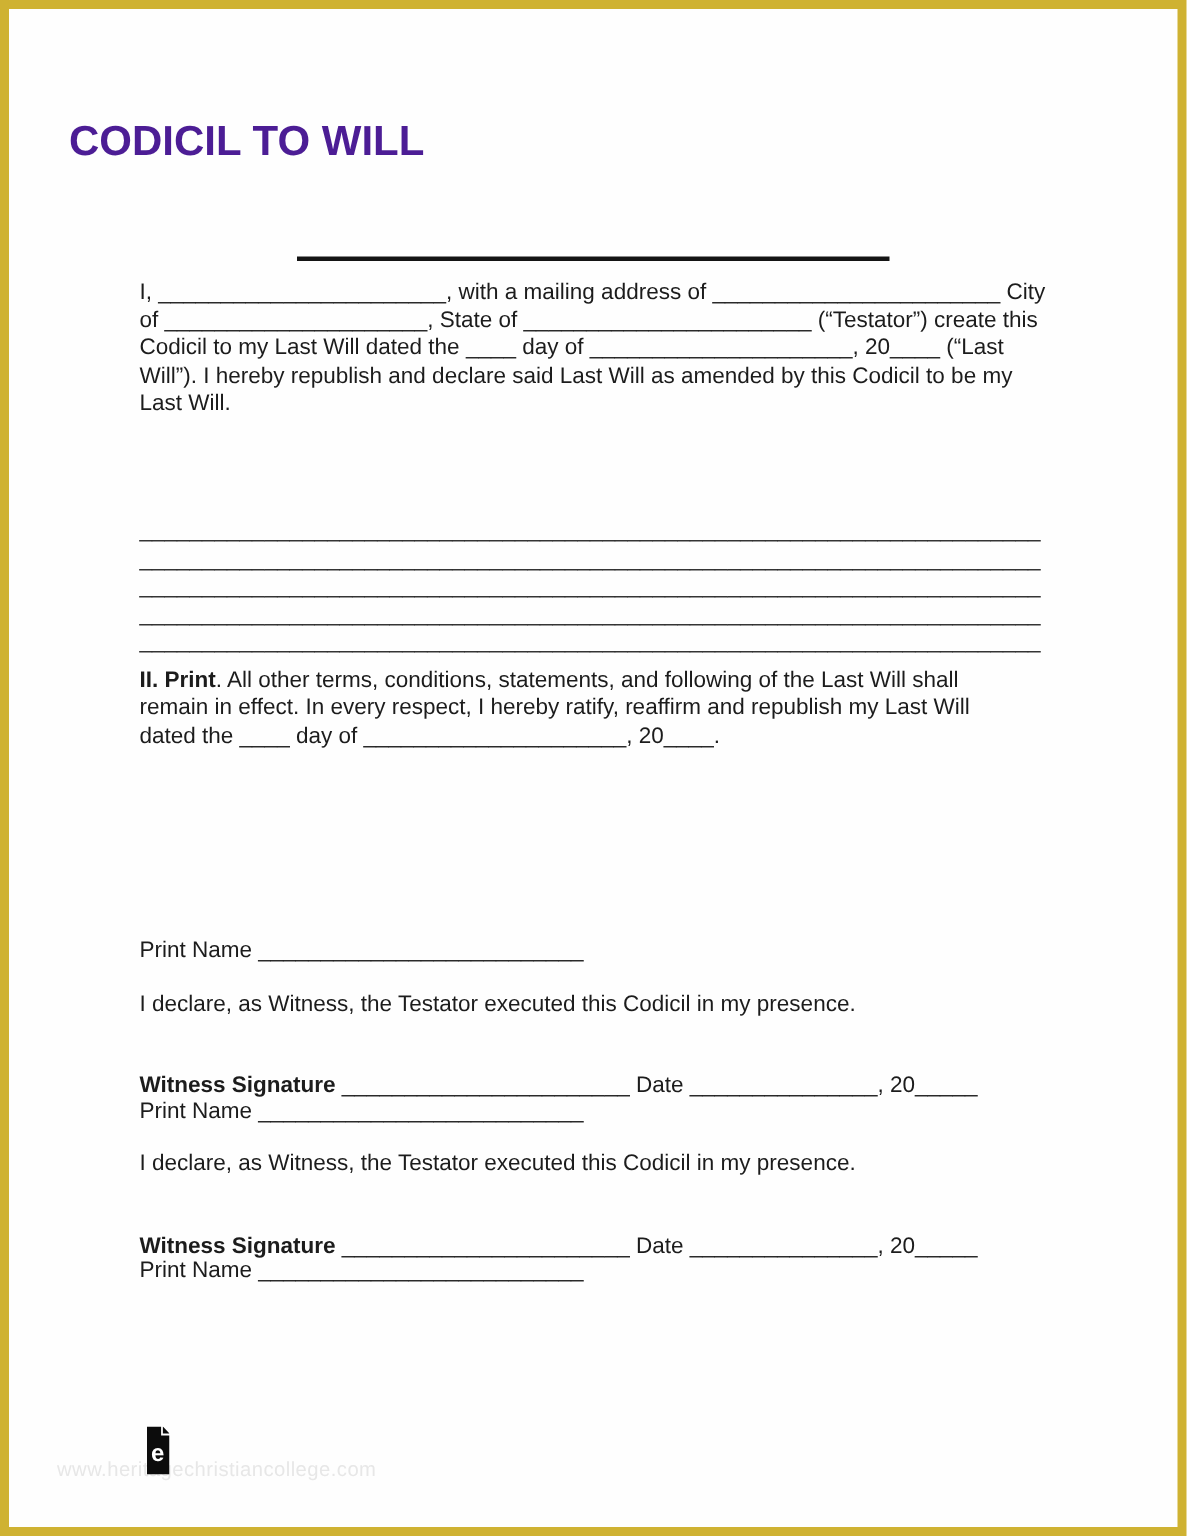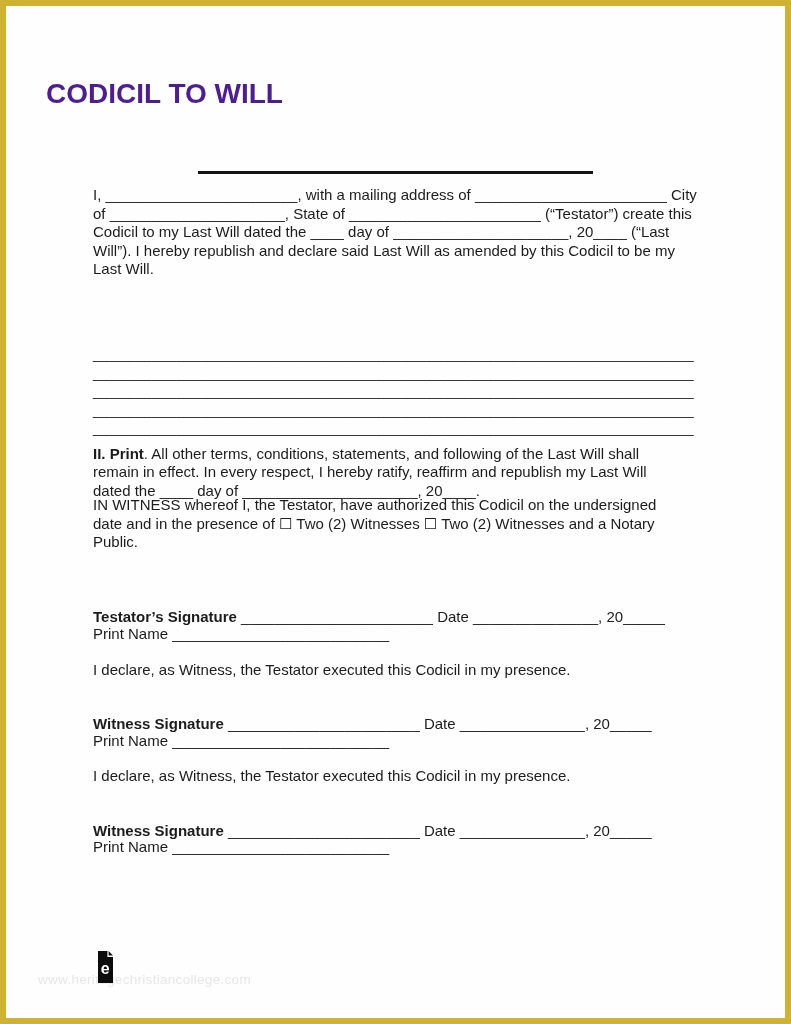--- a/index.html
+++ b/index.html
@@ -71,27 +71,21 @@
 ________________________________________________________________________
 ________________________________________________________________________
 ________________________________________________________________________</div>
 
   <div class="abs body-text" style="top:420px;">
     <span class="b">II. Print</span><span>. All other terms, conditions, statements, and following of the Last Will shall
 remain in effect. In every respect, I hereby ratify, reaffirm and republish my Last Will
 dated the ____ day of _____________________, 20____.</span>
   </div>
 
-  <div class="abs body-text" style="top:490px;">IN WITNESS whereof I, the Testator, have authorized this Codicil on the undersigned
-date and in the presence of ☐ Two (2) Witnesses ☐ Two (2) Witnesses and a Notary
-Public.</div>
 
-  <div class="abs body-text" style="top:583px;">
-    <span class="b">Testator’s Signature</span><span> _______________________ Date _______________, 20_____</span>
-  </div>
   <div class="abs body-text" style="top:619px;">Print Name __________________________</div>
 
   <div class="abs body-text" style="top:655px;">I declare, as Witness, the Testator executed this Codicil in my presence.</div>
 
   <div class="abs body-text" style="top:690px;">
     <span class="b">Witness Signature</span><span> _______________________ Date _______________, 20_____</span>
   </div>
   <div class="abs body-text" style="top:726px;">Print Name __________________________</div>
 
   <div class="abs body-text" style="top:761px;">I declare, as Witness, the Testator executed this Codicil in my presence.</div>

